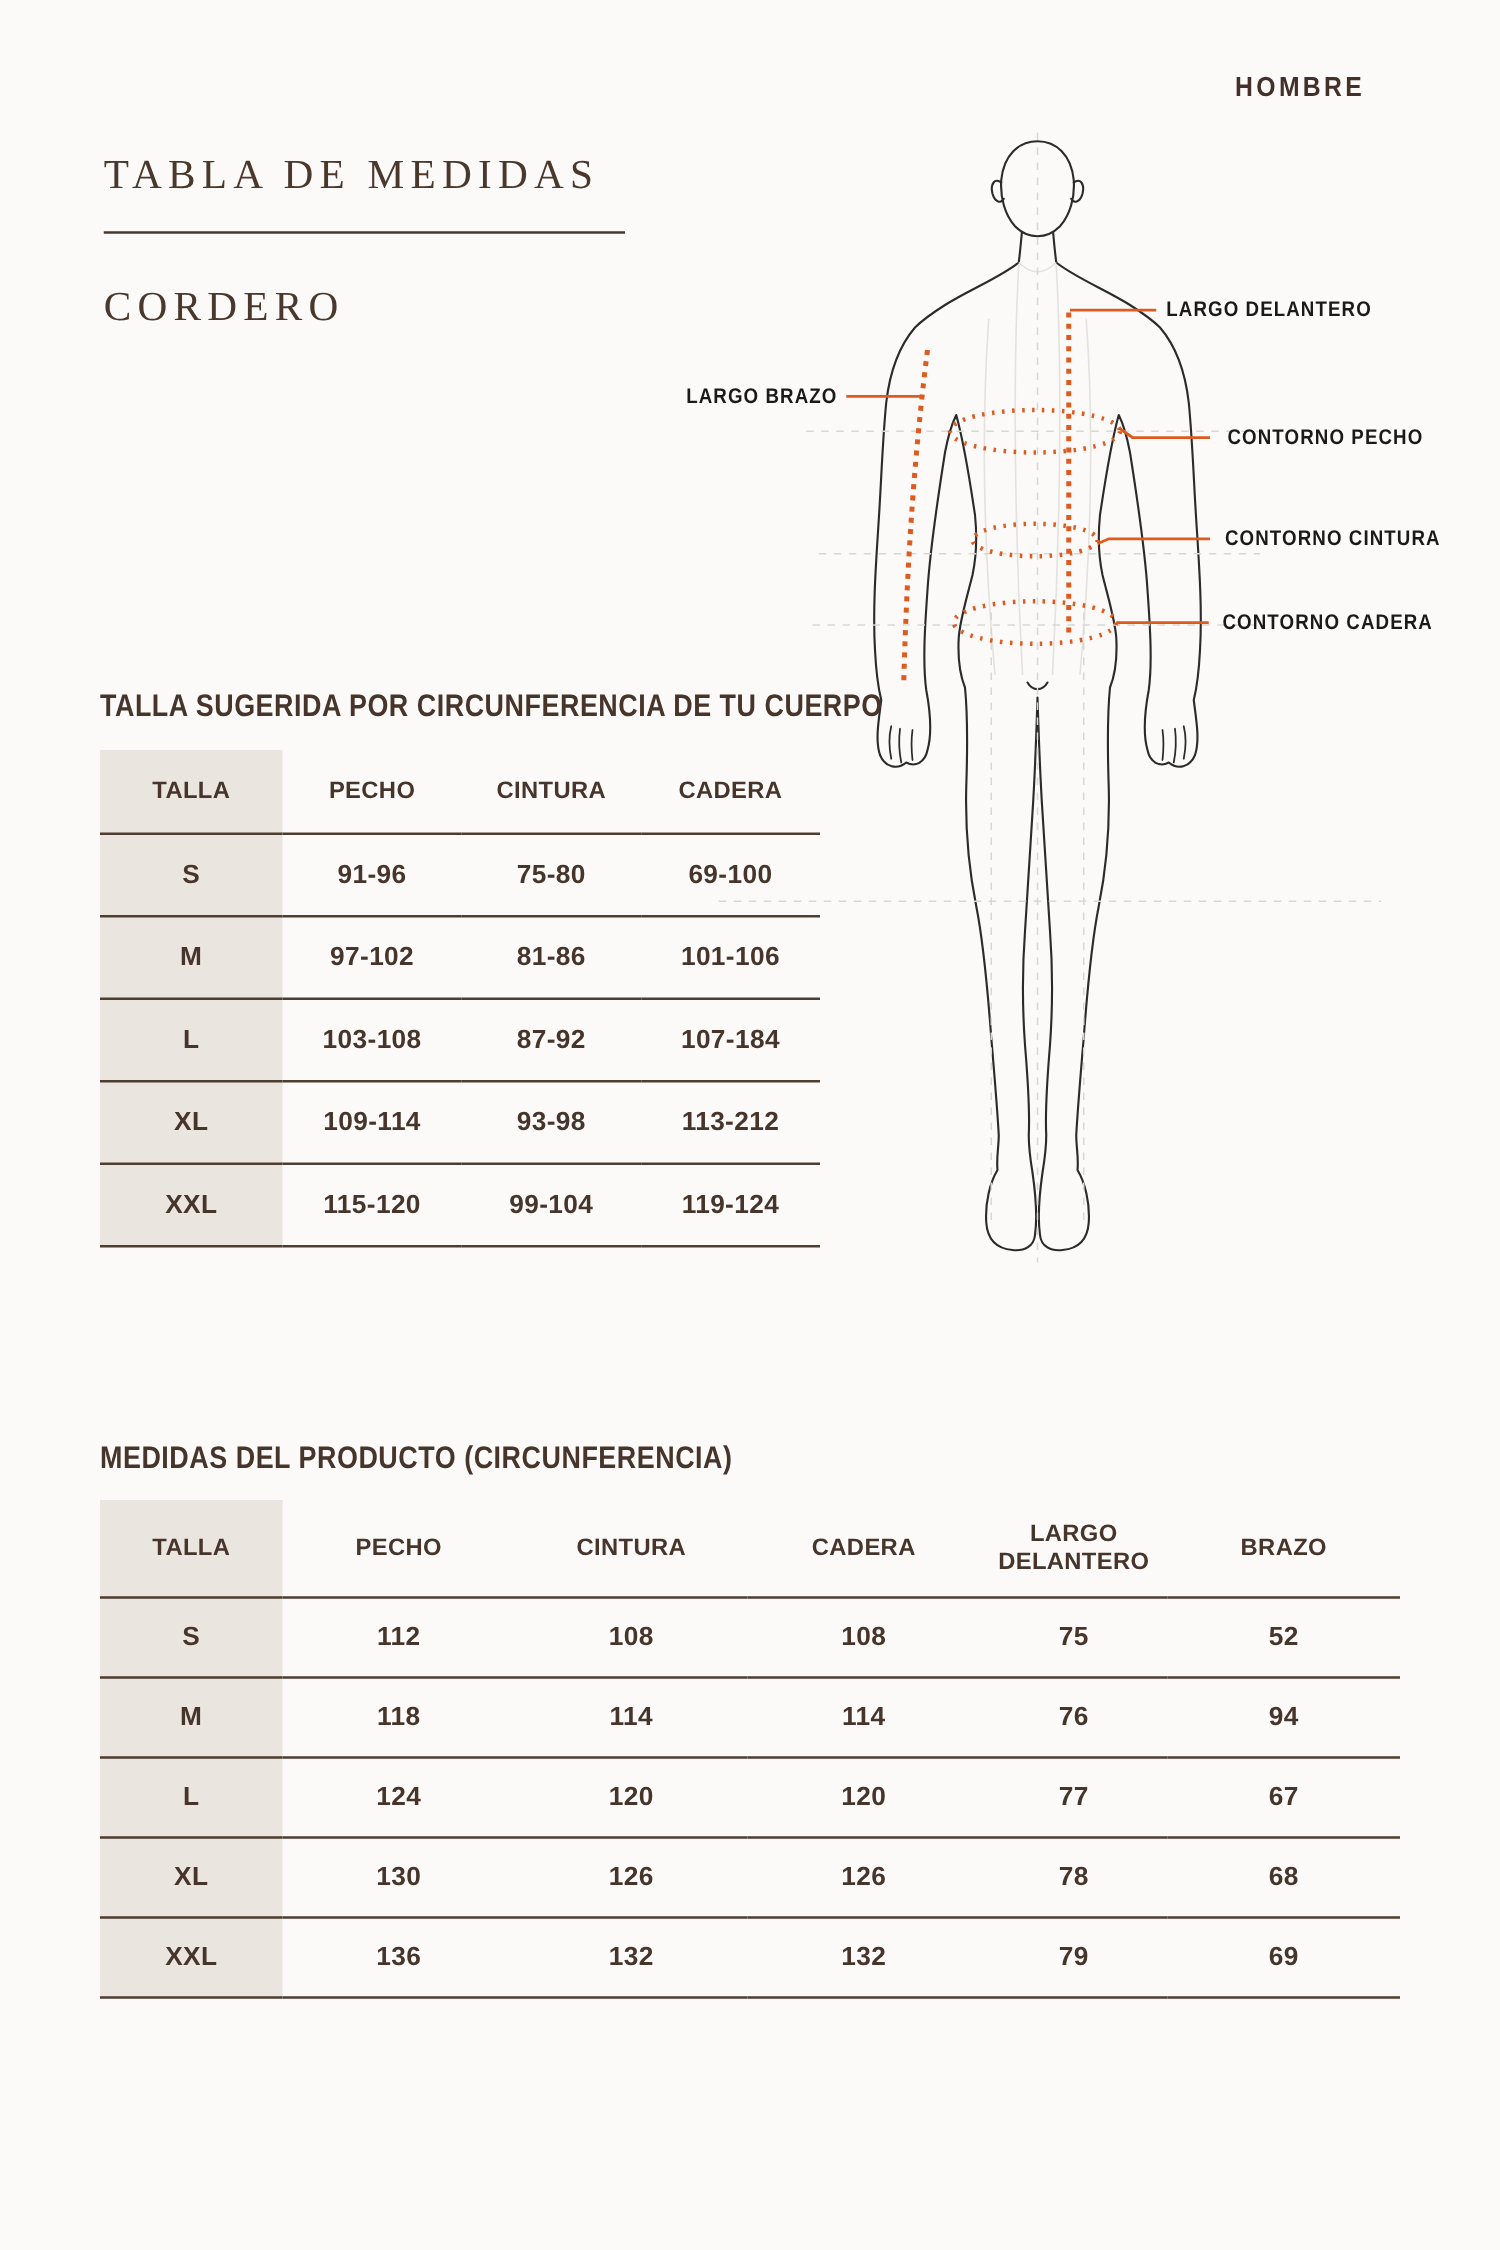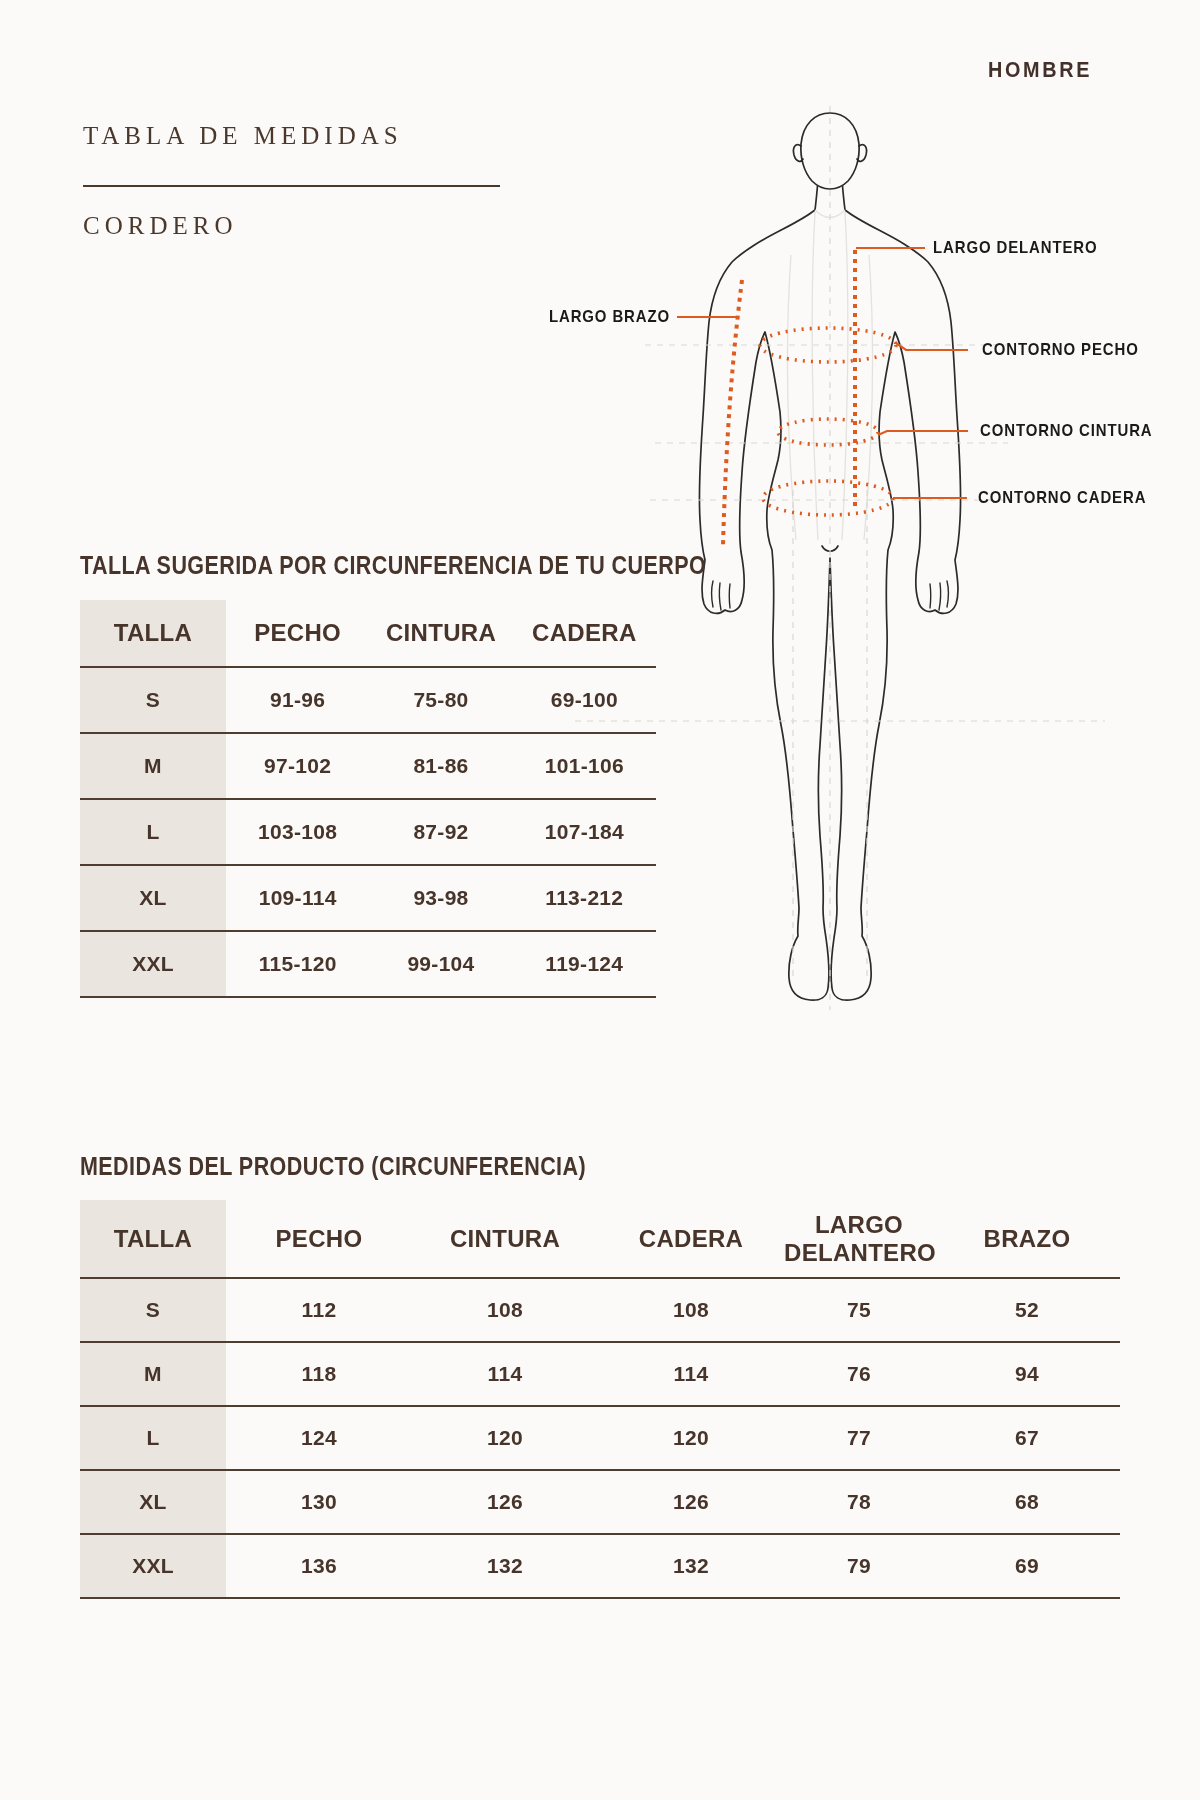--- a/index.html
+++ b/index.html
@@ -2,21 +2,21 @@
 <html><head>
 <meta charset="utf-8">
 <style>
   html,body{margin:0;padding:0;}
   body{background:#FBFAF8;font-family:"Liberation Sans","DejaVu Sans",sans-serif;}
   #page{position:relative;width:1200px;height:1800px;background:#FBFAF8;overflow:hidden;}
 
   .serif-title{
     position:absolute;
     font-family:"Liberation Serif","DejaVu Serif",serif;
-    font-size:25px;font-weight:400;letter-spacing:5px;color:#4B382D;white-space:nowrap;
+    font-size:33px;font-weight:400;letter-spacing:5px;color:#4B382D;white-space:nowrap;
   }
   .title-rule{position:absolute;height:2px;background:#4B382D;}
 
   .gender{
     position:absolute;left:988px;top:57px;
     font-weight:700;font-size:22px;letter-spacing:3px;color:#44302A;
     transform:scaleX(0.9);transform-origin:left center;white-space:nowrap;
   }
 
   .section-title{
@@ -29,21 +29,21 @@
     transform:scaleX(0.88);transform-origin:left center;white-space:nowrap;
   }
   .measure-label.right-align{transform-origin:right center;text-align:right;}
 
   .mtable{position:absolute;border-collapse:collapse;table-layout:fixed;}
   .mtable th,.mtable td{
     font-weight:700;color:#47352B;text-align:center;vertical-align:middle;
     border-bottom:2px solid #4F3D32;font-size:21px;letter-spacing:0.3px;
     padding:0;
   }
-  .mtable thead th{font-size:24px;white-space:pre-line;line-height:1.15;}
+  .mtable thead th{font-size:19px;white-space:pre-line;line-height:1.15;}
   .mtable tr > :first-child{background:#EAE6DF;width:146px;}
 
   #body-table{left:80px;top:600px;width:576px;}
   #body-table thead tr{height:67px;}
   #body-table tbody tr{height:66px;}
 
   #product-table{left:80px;top:1200px;width:1040px;}
   #product-table thead tr{height:78px;}
   #product-table tbody tr{height:64px;}
   #product-table thead th:nth-child(5){width:150px;text-align:center;}
@@ -51,21 +51,21 @@
   #figure-svg{position:absolute;left:560px;top:100px;}
 </style>
 </head>
 <body>
 
 <div id="page">
 
   <div class="gender">HOMBRE</div>
   <div class="serif-title" style="left:83px;top:122px;">TABLA DE MEDIDAS</div>
   <div class="title-rule" style="left:83px;top:185px;width:417px;"></div>
-  <div class="serif-title" style="left:83px;top:212px;">CORDERO</div>
+  <div class="serif-title" style="left:83px;top:228px;">CORDERO</div>
 
   <svg id="figure-svg" width="560" height="920" viewBox="0 0 560 920">
 
     <g fill="#FBFAF8" stroke="#2B2B2B" stroke-width="1.7" stroke-linecap="round" stroke-linejoin="round">
 
       <path d="M 258 80
                C 257 92 256 102 255 110
                C 240 122 215 132 196 144
                C 185 151 177 157 172 162
                C 160 176 152 196 149 222

